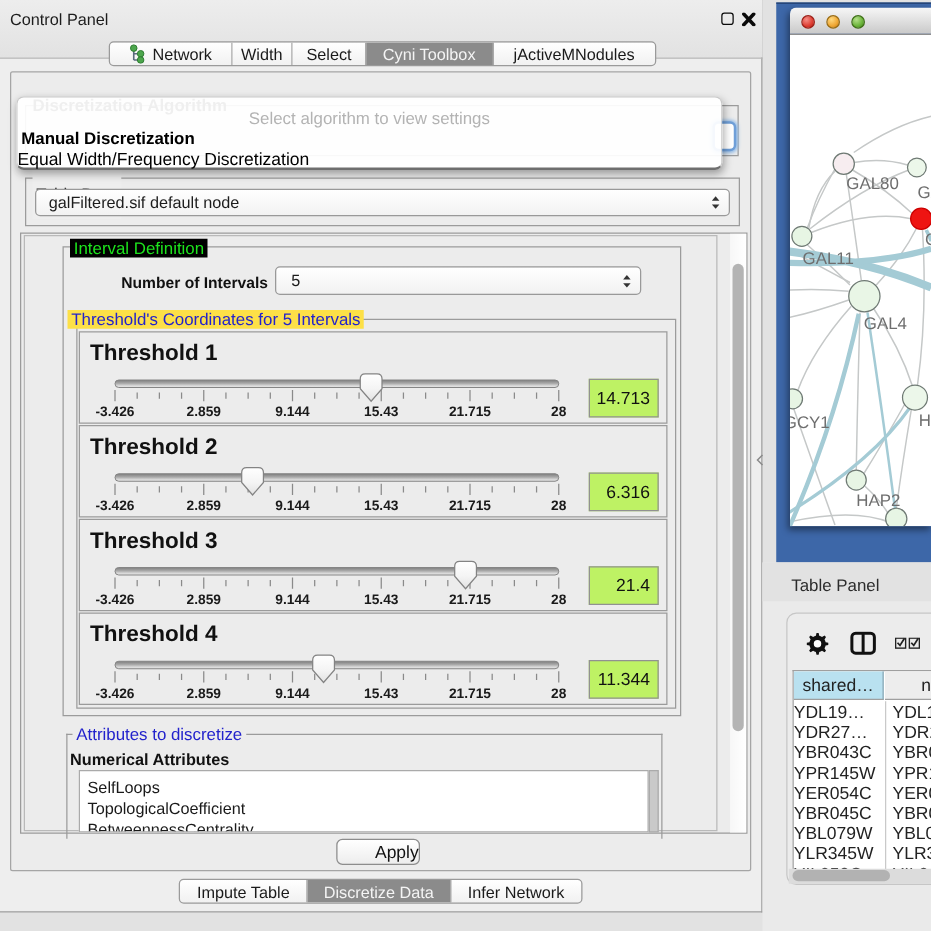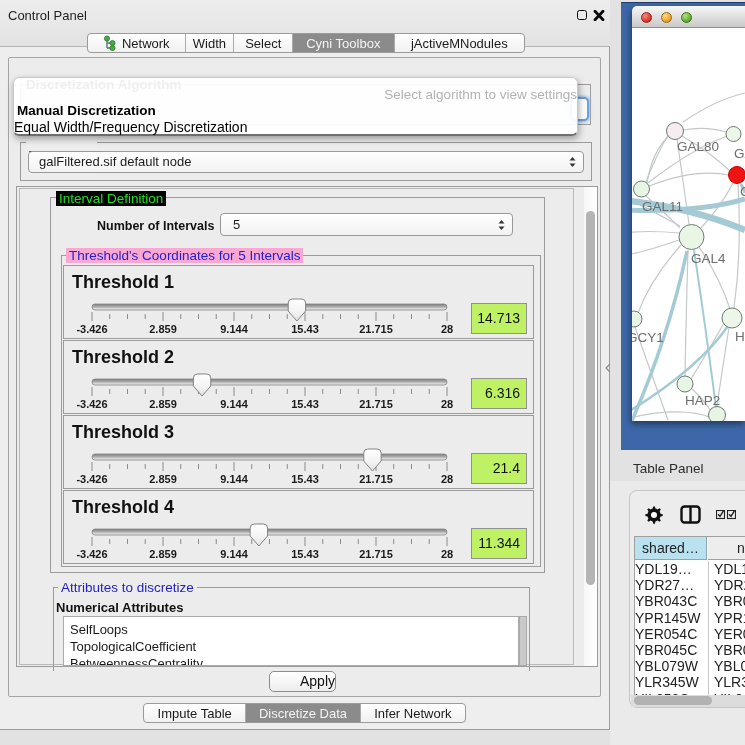--- a/index.html
+++ b/index.html
@@ -74,21 +74,21 @@
 
   <div class="abs" style="left:97px;top:219px;font-size:12.5px;font-weight:bold;color:#111">Number of Intervals</div>
   <div class="combo" style="left:220px;top:213px;width:293px;height:23px;line-height:21px;padding-left:12px">5
     <svg class="updn" width="9" height="12" viewBox="0 0 9 12">
         <path d="M4.5 1 L7.5 4.5 H1.5 Z" fill="#333"></path>
         <path d="M4.5 11 L1.5 7.5 H7.5 Z" fill="#333"></path>
       </svg>
   </div>
 
   <div class="gbox" style="left:61px;top:255px;width:480px;height:312px"></div>
-  <div class="grouplbl" style="left:66px;top:248px;color:#2222cc;background:#f9a8d4;padding:0 3px">Threshold's Coordinates for 5 Intervals</div>
+  <div class="grouplbl" style="left:54px;top:248px;color:#2222cc;background:#fde047;padding:0 3px">Threshold's Coordinates for 5 Intervals</div>
 
   <div id="t1" class="tpanel" style="left:63px;top:265px;width:471px;height:74px">
       <div class="tlabel">Threshold 1</div>
   <svg width="471" height="75" viewBox="0 0 471 75" style="position:absolute;left:0;top:0">
     <rect x="28" y="38" width="355" height="6" rx="3" fill="url(#gtrack)" stroke="#858585" stroke-width="0.8"></rect>
     <line x1="28" y1="46" x2="28" y2="55" stroke="#8a8a8a" stroke-width="1"></line>
         <line x1="45.75" y1="48" x2="45.75" y2="53" stroke="#8a8a8a" stroke-width="1"></line>
         <line x1="63.5" y1="48" x2="63.5" y2="53" stroke="#8a8a8a" stroke-width="1"></line>
         <line x1="81.25" y1="48" x2="81.25" y2="53" stroke="#8a8a8a" stroke-width="1"></line>
         <line x1="99" y1="46" x2="99" y2="55" stroke="#8a8a8a" stroke-width="1"></line>
@@ -236,21 +236,21 @@
 
   <div class="seg" style="left:143px;top:703px;width:323px">
     <div style="width:103px">Impute Table</div>
     <div class="sel" style="width:115px">Discretize Data</div>
     <div style="width:105px">Infer Network</div>
   </div>
 </div>
 
 
 <div class="abs" style="left:13px;top:77px;width:565px;height:59px;background:rgba(255,255,255,0.93);border:1px solid #c9c9c9;border-bottom:2px solid #6e6e6e;border-radius:6px;box-shadow:1px 3px 7px rgba(0,0,0,0.35)">
-  <div style="position:absolute;left:0;top:9px;width:100%;text-align:right;font-size:13.5px;color:#b3b3b3">Select algorithm to view settings</div>
+  <div style="position:absolute;left:0;top:9px;width:100%;text-align:center;font-size:13.5px;color:#b3b3b3">Select algorithm to view settings</div>
   <div style="position:absolute;left:3px;top:25px;font-size:13.5px;font-weight:bold;color:#000">Manual Discretization</div>
   <div style="position:absolute;left:0px;top:41px;font-size:14px;color:#000">Equal Width/Frequency Discretization</div>
 </div>
 
 
 <div class="abs" style="left:621px;top:2px;width:124px;height:448px;background:#3d67a8;border-top:1px solid #1f3c6b"></div>
 
 <div class="abs" style="left:632px;top:6px;width:113px;height:415px;border-radius:5px 0 0 0;overflow:hidden;box-shadow:-1px 3px 6px rgba(0,0,0,0.45)">
   <div style="height:22px;background:linear-gradient(#f7f7f7,#c9c9c9);border-bottom:1px solid #8e8e8e;position:relative">
     <div style="position:absolute;left:9px;top:6px;width:11px;height:11px;border-radius:6px;background:radial-gradient(circle at 35% 30%,#f58d86,#dd3d32 60%,#a81b10);border:0.5px solid #9d2018"></div>

